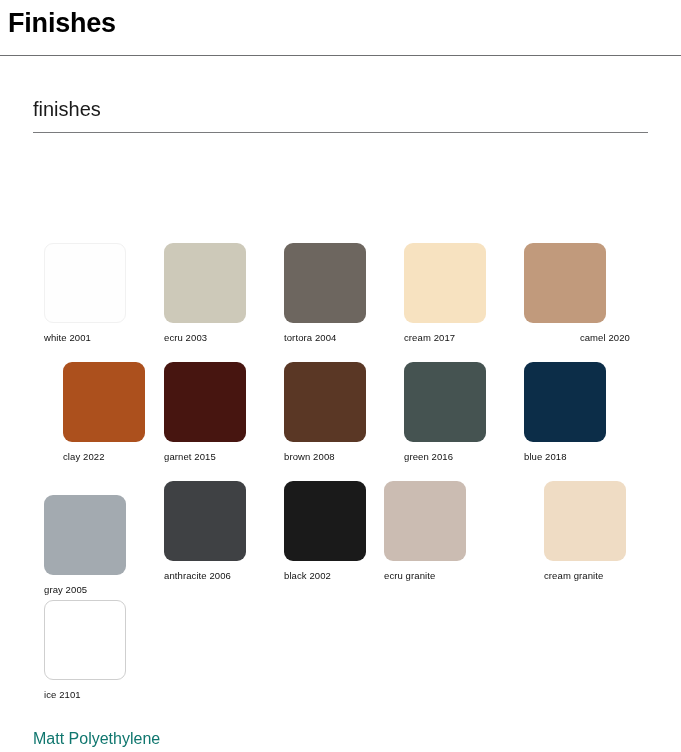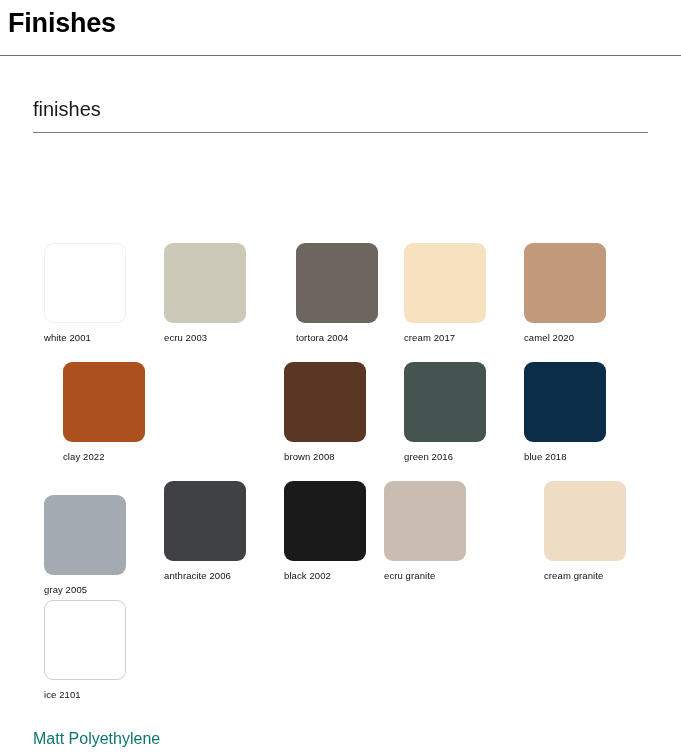--- a/index.html
+++ b/index.html
@@ -134,38 +134,42 @@
 <div class="swatch-grid" id="swatch-grid">
     <div class="swatch-row" style="height: 119px;">
       <div class="swatch-cell" style="left: 0px;">
         <div class="swatch-chip hairline" title="white 2001" style="background: rgb(254, 254, 254);"></div>
         <div class="swatch-label">white 2001</div>
       </div>
       <div class="swatch-cell" style="left: 120px;">
         <div class="swatch-chip" title="ecru 2003" style="background: rgb(205, 201, 185);"></div>
         <div class="swatch-label">ecru 2003</div>
       </div>
-      <div class="swatch-cell" style="left: 240px; margin-left: 12px;">
+      <div class="swatch-cell" style="left: 240px;">
         <div class="swatch-chip" title="tortora 2004" style="background: rgb(109, 102, 95);"></div>
         <div class="swatch-label">tortora 2004</div>
       </div>
       <div class="swatch-cell" style="left: 360px;">
         <div class="swatch-chip" title="cream 2017" style="background: rgb(247, 226, 192);"></div>
         <div class="swatch-label">cream 2017</div>
       </div>
-      <div class="swatch-cell" style="left: 480px;">
+      <div class="swatch-cell" style="left: 480px; text-align: right;">
         <div class="swatch-chip" title="camel 2020" style="background: rgb(193, 154, 124);"></div>
         <div class="swatch-label">camel 2020</div>
       </div>
     </div>
     <div class="swatch-row" style="height: 119px;">
       <div class="swatch-cell" style="left: 0px; padding-left: 19px;">
         <div class="swatch-chip" title="clay 2022" style="background: rgb(172, 80, 29);"></div>
         <div class="swatch-label">clay 2022</div>
       </div>
+      <div class="swatch-cell" style="left: 120px;">
+        <div class="swatch-chip" title="garnet 2015" style="background: rgb(71, 21, 16);"></div>
+        <div class="swatch-label">garnet 2015</div>
+      </div>
       <div class="swatch-cell" style="left: 240px;">
         <div class="swatch-chip" title="brown 2008" style="background: rgb(90, 55, 37);"></div>
         <div class="swatch-label">brown 2008</div>
       </div>
       <div class="swatch-cell" style="left: 360px;">
         <div class="swatch-chip" title="green 2016" style="background: rgb(69, 83, 81);"></div>
         <div class="swatch-label">green 2016</div>
       </div>
       <div class="swatch-cell" style="left: 480px;">
         <div class="swatch-chip" title="blue 2018" style="background: rgb(12, 45, 72);"></div>

